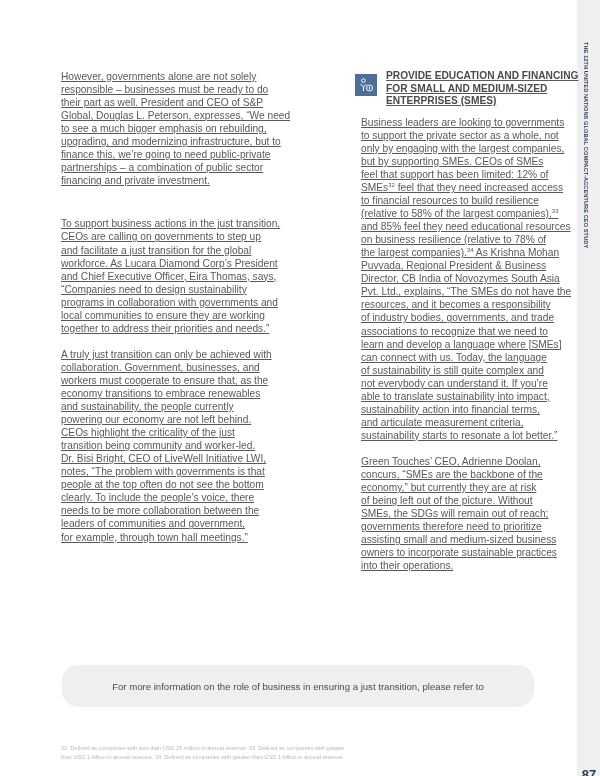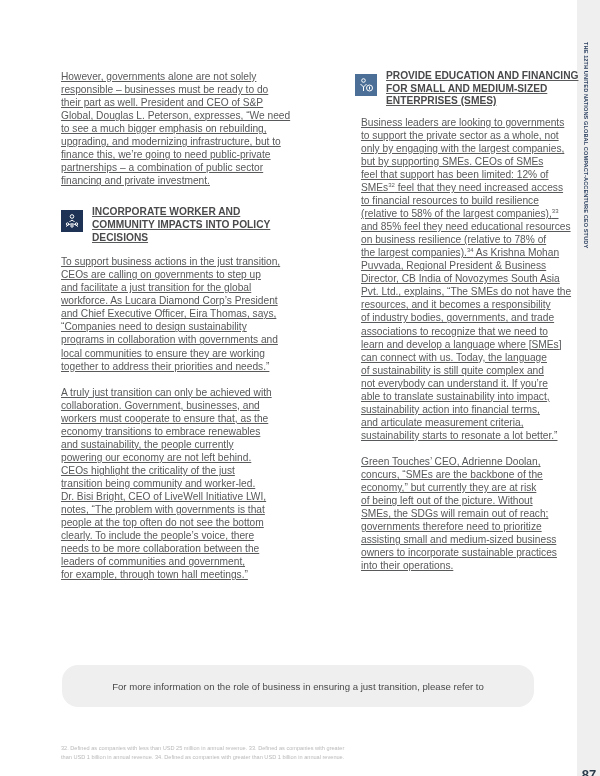--- a/index.html
+++ b/index.html
@@ -67,35 +67,20 @@
   <p>However, governments alone are not solely
 responsible – businesses must be ready to do
 their part as well. President and CEO of S&amp;P
 Global, Douglas L. Peterson, expresses, “We need
 to see a much bigger emphasis on rebuilding,
 upgrading, and modernizing infrastructure, but to
 finance this, we’re going to need public-private
 partnerships – a combination of public sector
 financing and private investment.</p>
   <div style="height:19px"></div>
-  <div class="section-head">
-    <div class="icon-box dark">
-      <svg width="16" height="16" viewBox="0 0 16 16" fill="none" stroke="#ffffff" stroke-width="1">
-        <circle cx="8" cy="3.5" r="1.8"></circle>
-        <path d="M5.5 9 Q8 5.5 10.5 9"></path>
-        <circle cx="3.5" cy="11" r="1.2"></circle>
-        <circle cx="12.5" cy="11" r="1.2"></circle>
-        <circle cx="8" cy="13" r="1.2"></circle>
-        <path d="M2 13.5 Q8 8 14 13.5"></path>
-      </svg>
-    </div>
-    <div class="section-title">INCORPORATE WORKER AND
-COMMUNITY IMPACTS INTO POLICY
-DECISIONS</div>
-  </div>
   <div style="height:11px"></div>
   <p>To support business actions in the just transition,
 CEOs are calling on governments to step up
 and facilitate a just transition for the global
 workforce. As Lucara Diamond Corp’s President
 and Chief Executive Officer, Eira Thomas, says,
 “Companies need to design sustainability
 programs in collaboration with governments and
 local communities to ensure they are working
 together to address their priorities and needs.”</p>

